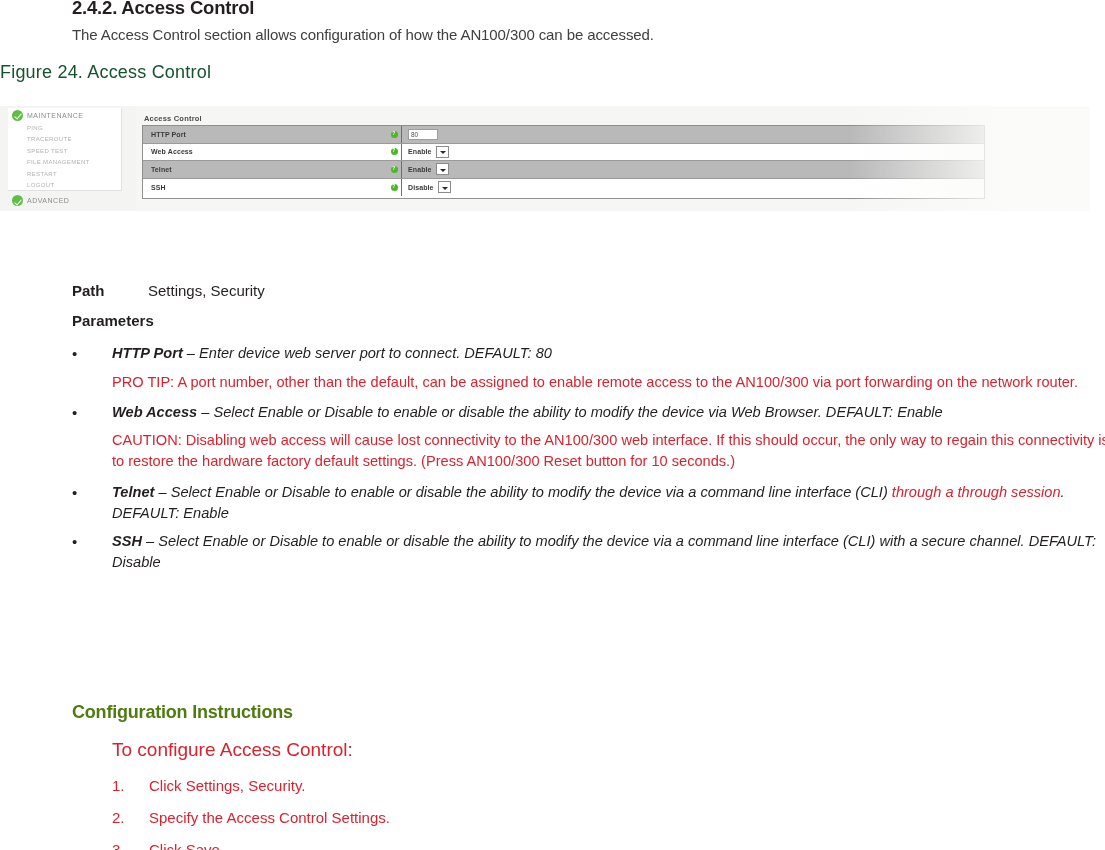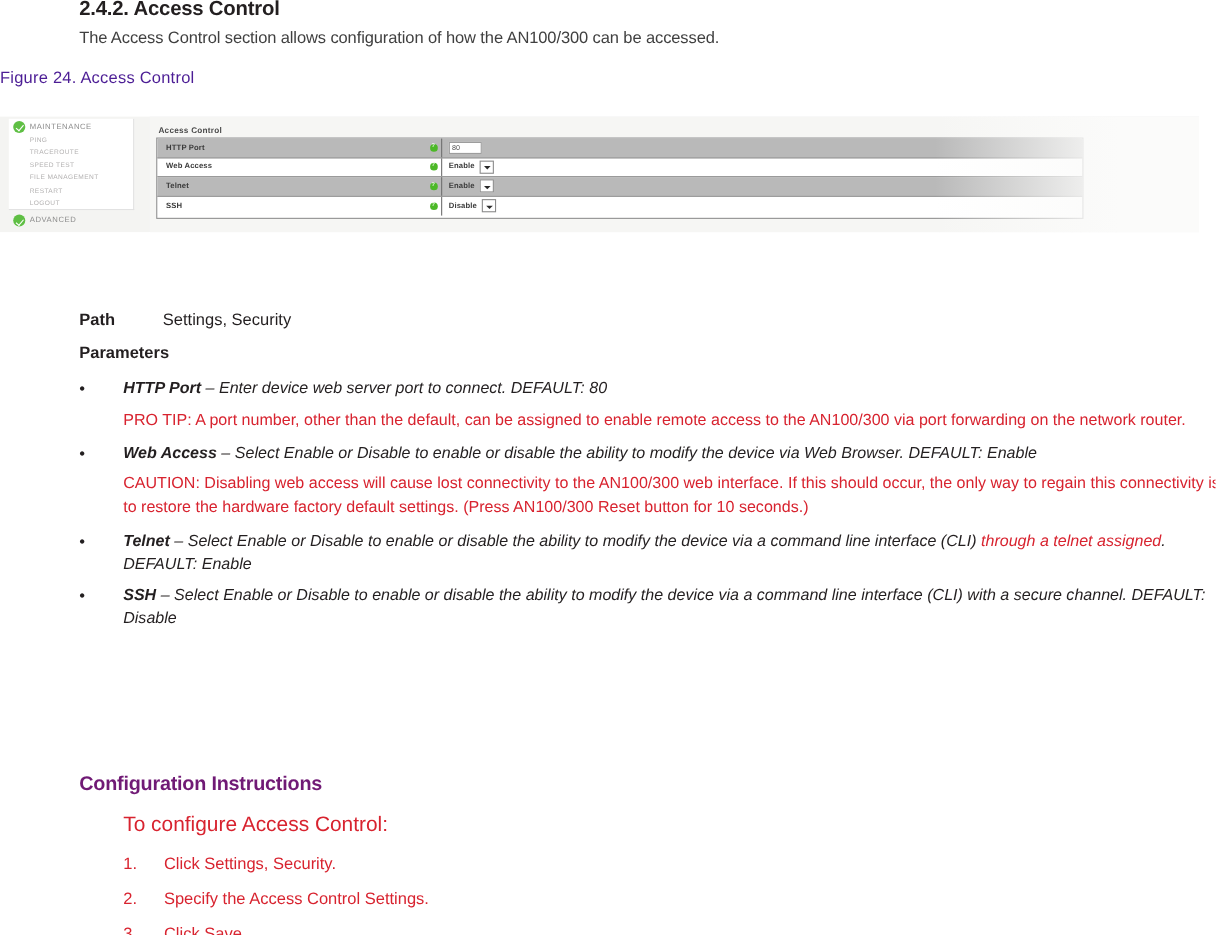--- a/index.html
+++ b/index.html
@@ -18,21 +18,21 @@
     position: absolute; left: 72px; top: -3px;
     font-size: 18.5px; font-weight: bold;
     letter-spacing: -0.2px; color: #231f20;
   }
   .section-intro {
     position: absolute; left: 72px; top: 26px;
     font-size: 15px; color: #404040; letter-spacing: -0.1px;
   }
   .figure-caption {
     position: absolute; left: 0px; top: 62px;
-    font-size: 15px; color: #4c1d95; letter-spacing: 0.2px;
+    font-size: 18px; color: #14532d; letter-spacing: 0.2px;
     font-weight: normal;
   }
 
   
   .figure {
     position: absolute; left: 0px; top: 106px;
     width: 1090px; height: 105px;
     background: #f4f4f2;
     filter: blur(0.7px);
   }
@@ -174,21 +174,21 @@
   .note {
     margin: 7px 0 9px 40px; color: #d8232f;
     font-size: 14.6px; line-height: 21.5px; width: 1010px;
   }
   .note.tight { margin-top: 6px; }
   .red { color: #d8232f; }
 
   
   .config-title {
     position: absolute; left: 72px; top: 702px;
-    font-size: 18px; font-weight: bold; color: #701a75;
+    font-size: 18px; font-weight: bold; color: #4d7c0f;
     letter-spacing: -0.2px;
   }
   .config-lead {
     position: absolute; left: 112px; top: 739px;
     font-size: 19px; color: #d8232f;
   }
   .config-steps {
     position: absolute; left: 112px; top: 770px;
     width: 700px;
   }
@@ -315,21 +315,21 @@
     <div class="note">PRO TIP: A port number, other than the default, can be assigned to enable remote access to the AN100/300 via port forwarding on the network router.</div>
 
     <div class="bullet-row">
       <span class="bullet-mark">•</span>
       <span class="bullet-text"><b>Web Access</b><span> – Select Enable or Disable to enable or disable the ability to modify the device via Web Browser. DEFAULT: Enable</span></span>
     </div>
     <div class="note tight">CAUTION: Disabling web access will cause lost connectivity to the AN100/300 web interface. If this should occur, the only way to regain this connectivity is to restore the hardware factory default settings. (Press AN100/300 Reset button for 10 seconds.)</div>
 
     <div class="bullet-row">
       <span class="bullet-mark">•</span>
-      <span class="bullet-text"><b>Telnet</b><span> – Select Enable or Disable to enable or disable the ability to modify the device via a command line interface (CLI) </span><span class="red">through a telnet assigned</span><span>. DEFAULT: Enable</span></span>
+      <span class="bullet-text"><b>Telnet</b><span> – Select Enable or Disable to enable or disable the ability to modify the device via a command line interface (CLI) </span><span class="red">through a through session</span><span>. DEFAULT: Enable</span></span>
     </div>
 
     <div class="bullet-row" style="margin-top:6px;">
       <span class="bullet-mark">•</span>
       <span class="bullet-text"><b>SSH</b><span> – Select Enable or Disable to enable or disable the ability to modify the device via a command line interface (CLI) with a secure channel. DEFAULT: Disable</span></span>
     </div>
 
   </div>
 
   <div class="config-title">Configuration Instructions</div>

